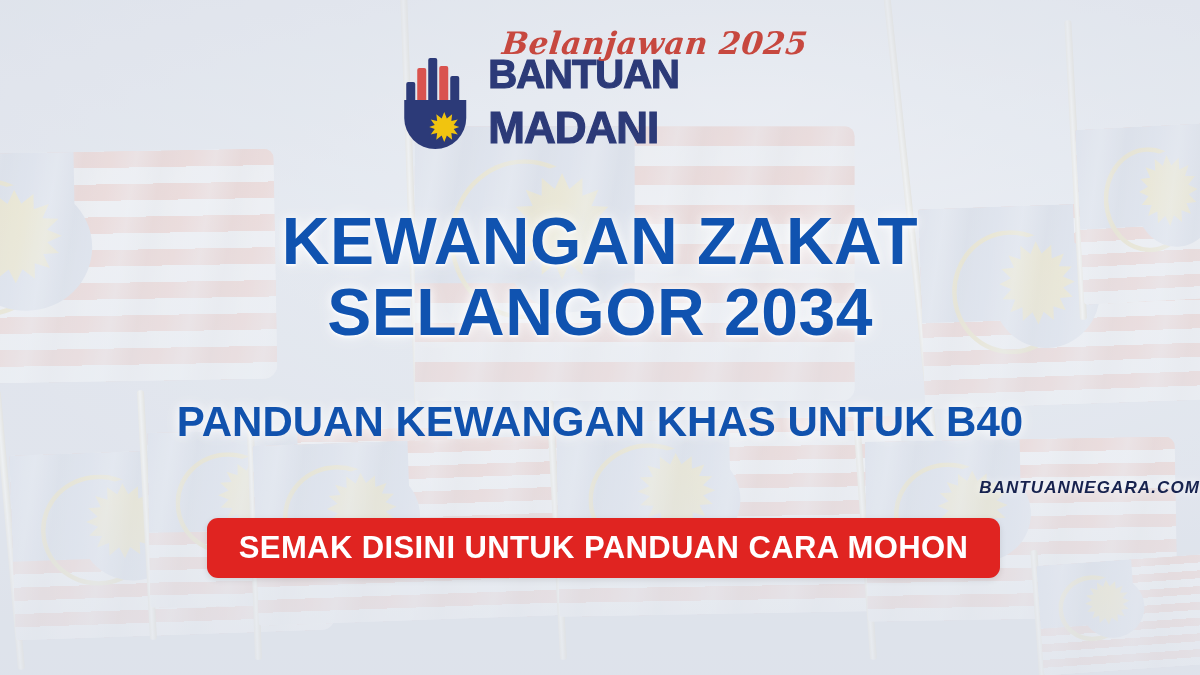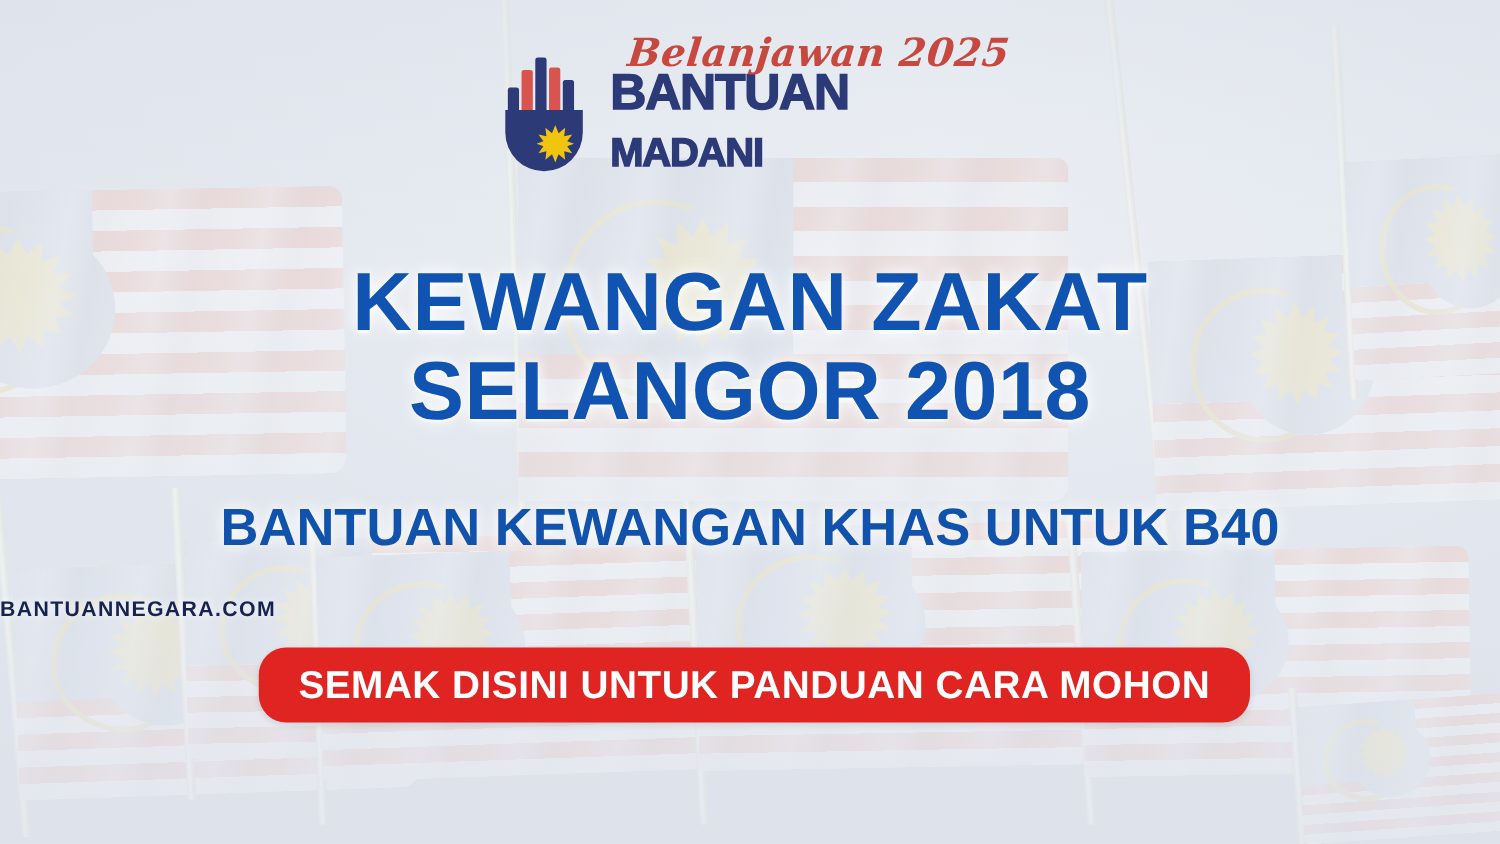--- a/index.html
+++ b/index.html
@@ -177,21 +177,21 @@
   .logo-line1, .logo-line2 {
     font-family: "Liberation Sans", sans-serif;
     font-weight: 700;
     color: #2c3a78;
     line-height: 0.96;
     white-space: nowrap;
     letter-spacing: -1px;
     -webkit-text-stroke: 1.2px #2c3a78;
   }
   .logo-line1 { font-size: 40px; }
-  .logo-line2 { font-size: 32px; margin-top: 14px; }
+  .logo-line2 { font-size: 44px; margin-top: 14px; }
 
   
   .headline {
     position: absolute;
     left: 0;
     right: 0;
     top: 206px;
     text-align: center;
   }
   .headline .hl-line {
@@ -223,38 +223,39 @@
        0 0 10px rgba(255,255,255,0.85),
        0 0 18px rgba(255,255,255,0.6);
     white-space: nowrap;
   }
 
   .site-url {
     position: absolute;
     left: 0;
     right: 0;
     top: 478px;
-    text-align: left;
-    font-family: "Liberation Sans", sans-serif;
+    text-align: right;
+    font-family: "Liberation Sans", sans-serif;
+    font-style: italic;
     font-weight: 700;
     font-size: 17px;
     letter-spacing: 1.1px;
     color: #17234f;
     text-shadow: 0 0 8px rgba(255,255,255,0.9);
   }
 
   
   .cta {
     position: absolute;
     left: 207px;
     top: 518px;
     width: 793px;
     height: 60px;
     background: #e02421;
-    border-radius: 22px;
+    border-radius: 11px;
     border: none;
     display: flex;
     align-items: center;
     justify-content: center;
     box-shadow: 0 2px 6px rgba(0,0,0,0.10);
     cursor: pointer;
     padding: 0;
   }
   .cta-label {
     font-family: "Liberation Sans", sans-serif;
@@ -426,24 +427,24 @@
 
       <div class="logo-words">
         <div class="logo-script">Belanjawan 2025</div>
         <div class="logo-line1">BANTUAN</div>
         <div class="logo-line2">MADANI</div>
       </div>
     </div>
 
     <div class="headline">
       <div class="hl-line">KEWANGAN ZAKAT</div>
-      <div class="hl-line">SELANGOR 2018</div>
-    </div>
-
-    <div class="subhead">BANTUAN KEWANGAN KHAS UNTUK B40</div>
+      <div class="hl-line">SELANGOR 2034</div>
+    </div>
+
+    <div class="subhead">PANDUAN KEWANGAN KHAS UNTUK B40</div>
 
     <div class="site-url">BANTUANNEGARA.COM</div>
 
     <button class="cta">
       <span class="cta-label">SEMAK DISINI UNTUK PANDUAN CARA MOHON</span>
     </button>
 
   </div>
 </div>
 

